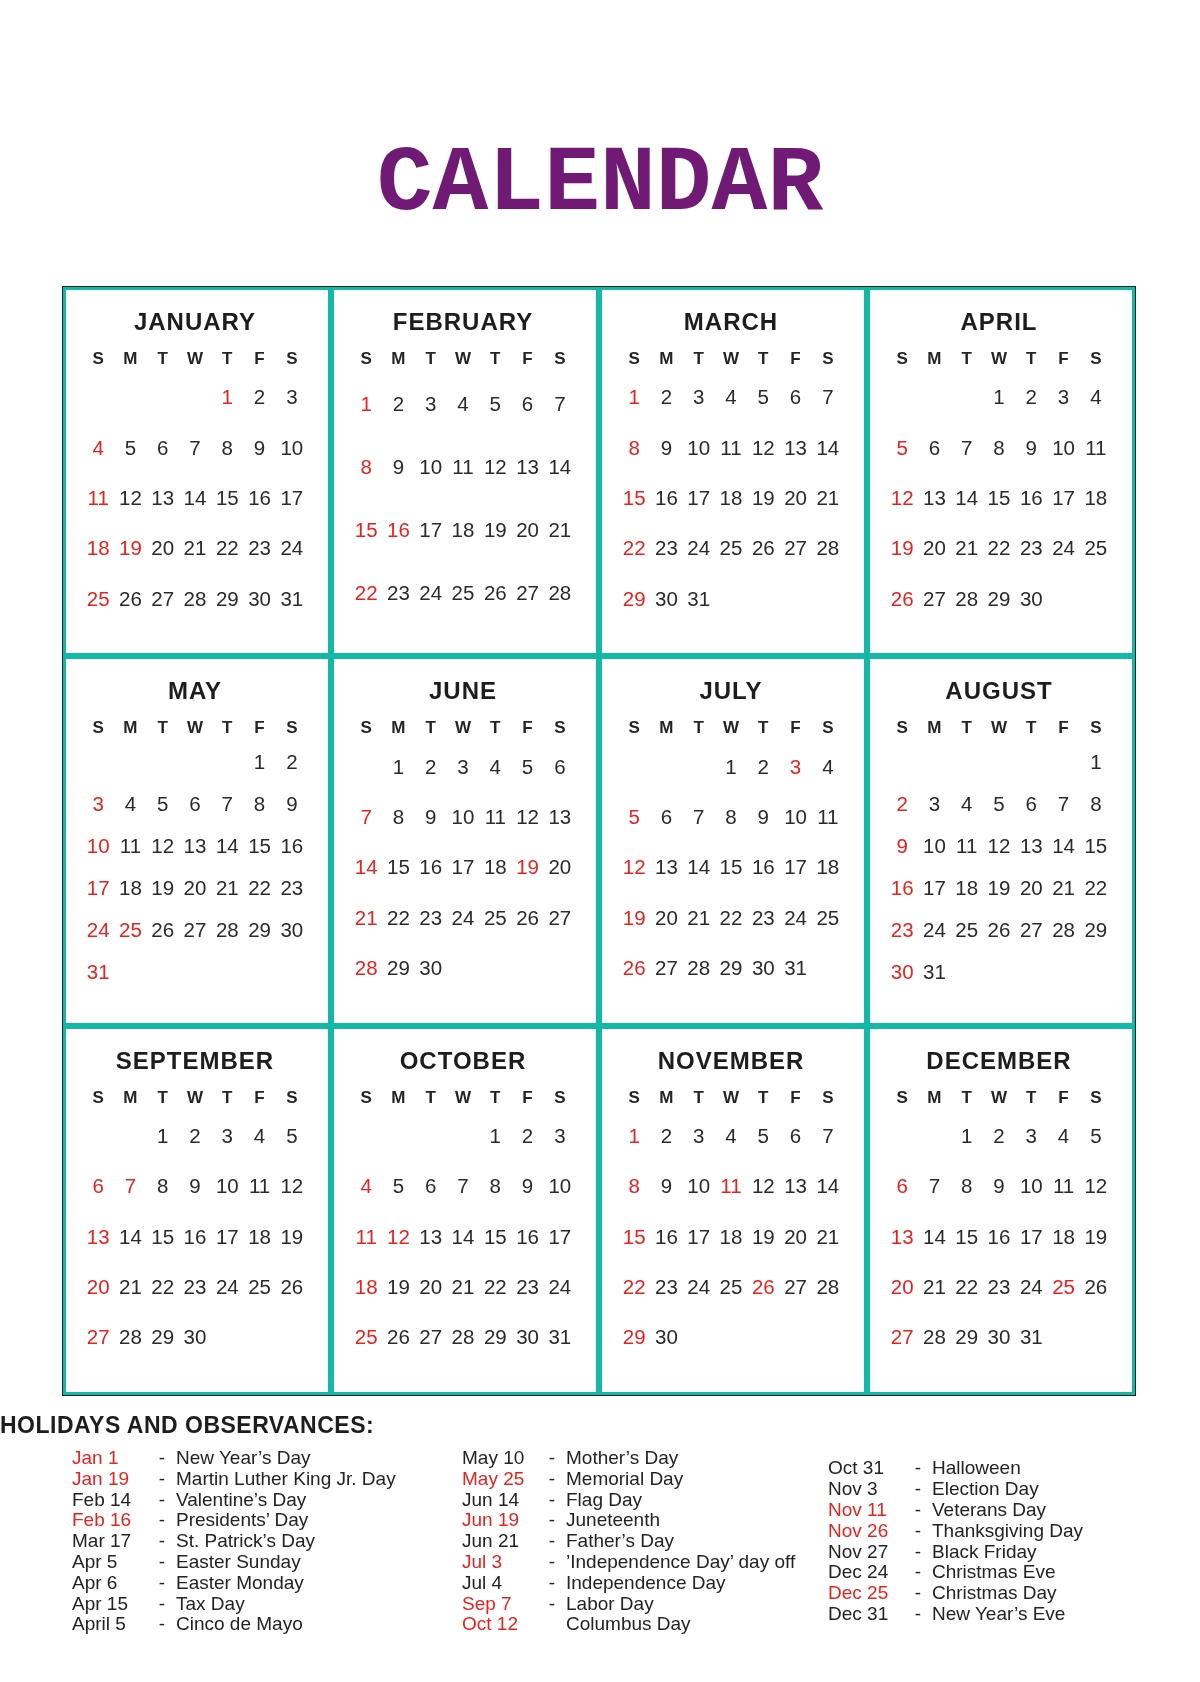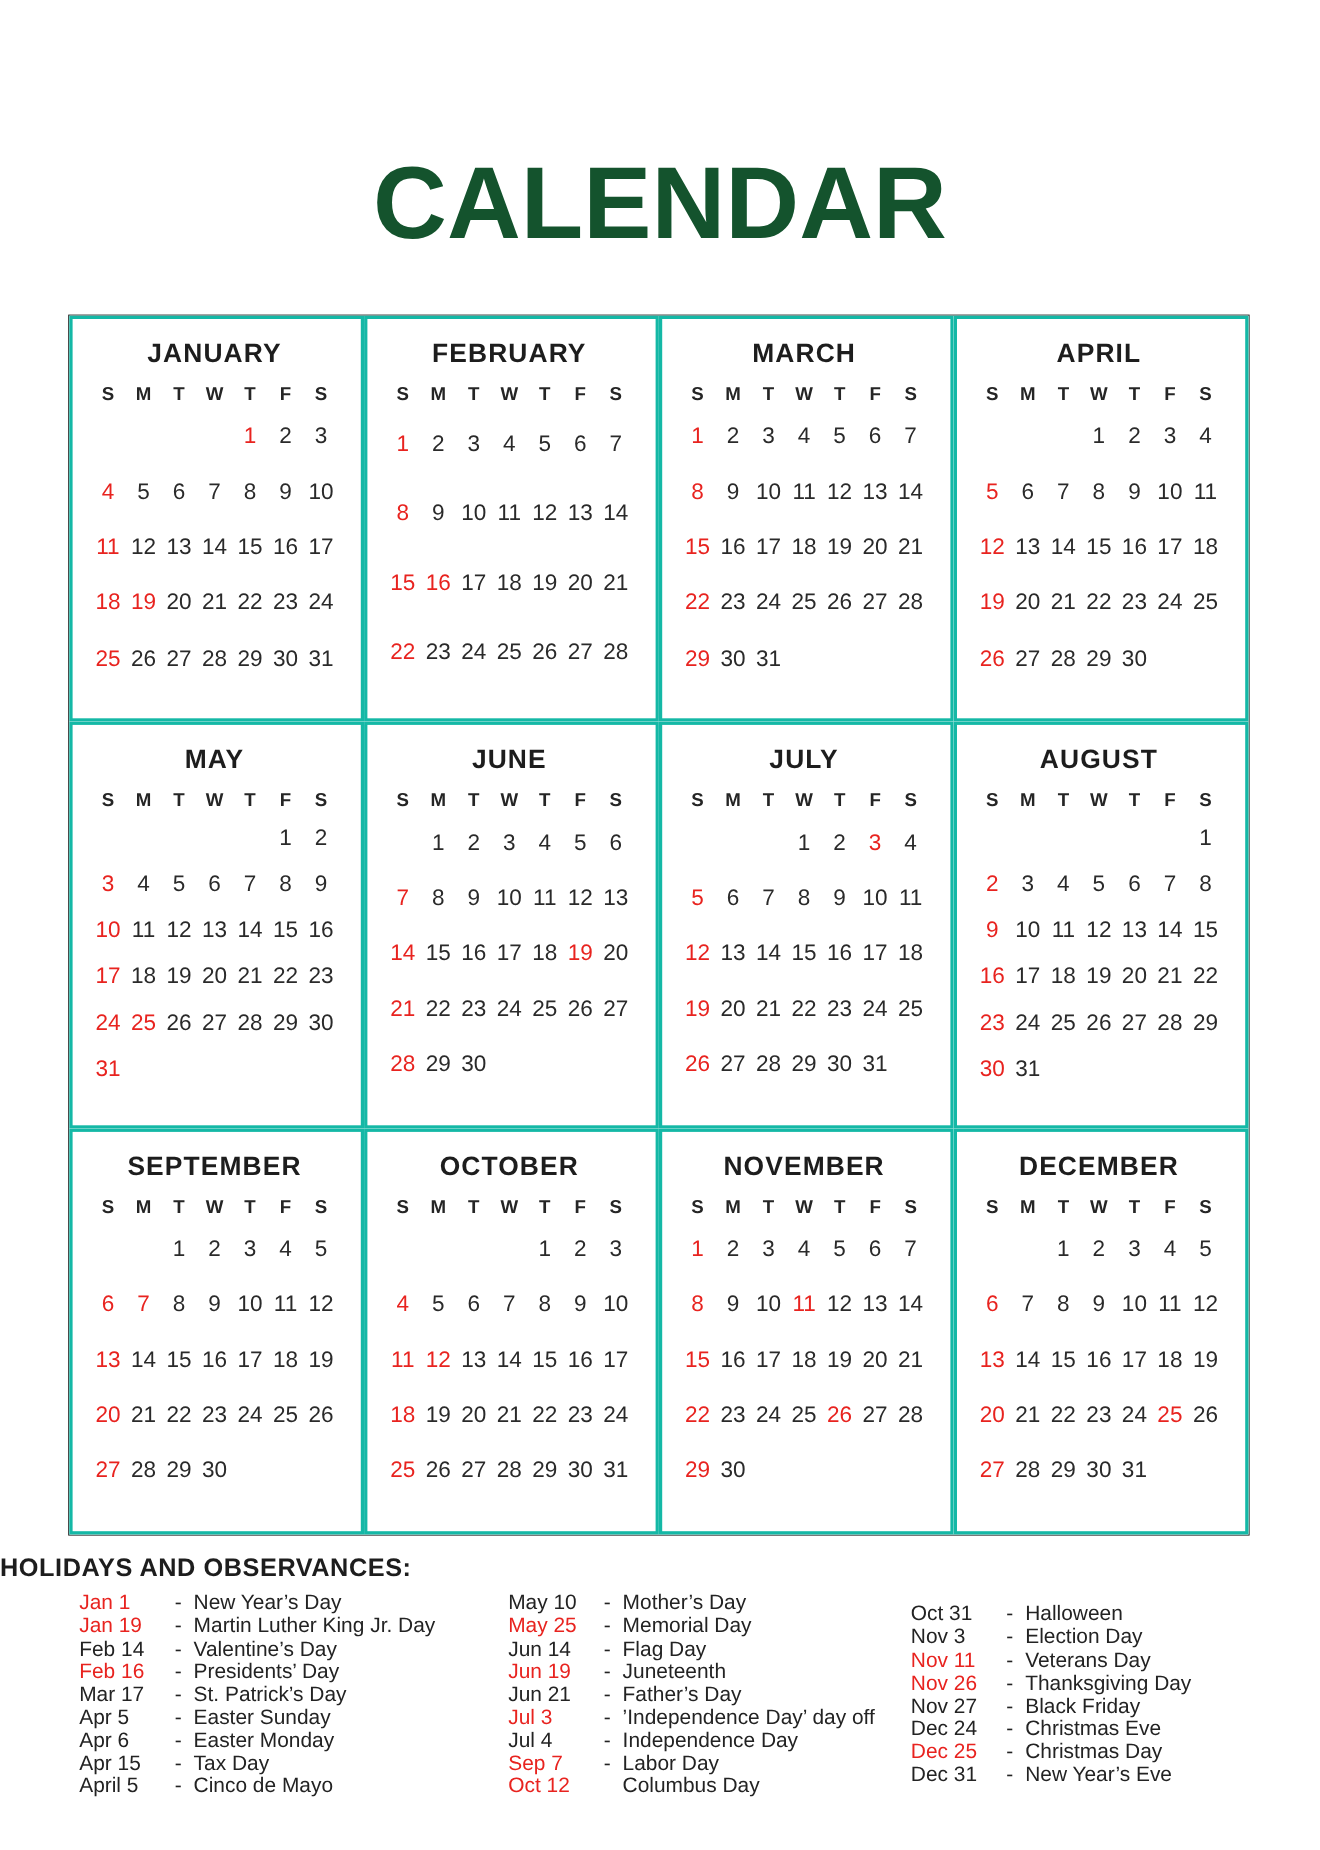--- a/index.html
+++ b/index.html
@@ -15,21 +15,21 @@
 
   
   .year {
     position:absolute; top:52px; left:0; right:0;
     text-align:center; font-size:100px; font-weight:700;
     line-height:1; letter-spacing:2px; color:#1d1d1d;
   }
   .cal-title {
     position:absolute; top:138px; left:0; right:0;
     text-align:center; font-size:93px; font-weight:700;
-    line-height:1; letter-spacing:0px; color:#14532d;
+    line-height:1; letter-spacing:0px; color:#701a75;font-family:Liberation Mono, monospace;
   }
   .url {
     position:absolute; top:228px; left:0; right:0;
     text-align:center; font-size:27px; color:#222;
   }
 
   
   .months {
     position:absolute; left:62px; top:286px;
     width:1074px; height:1110px;

